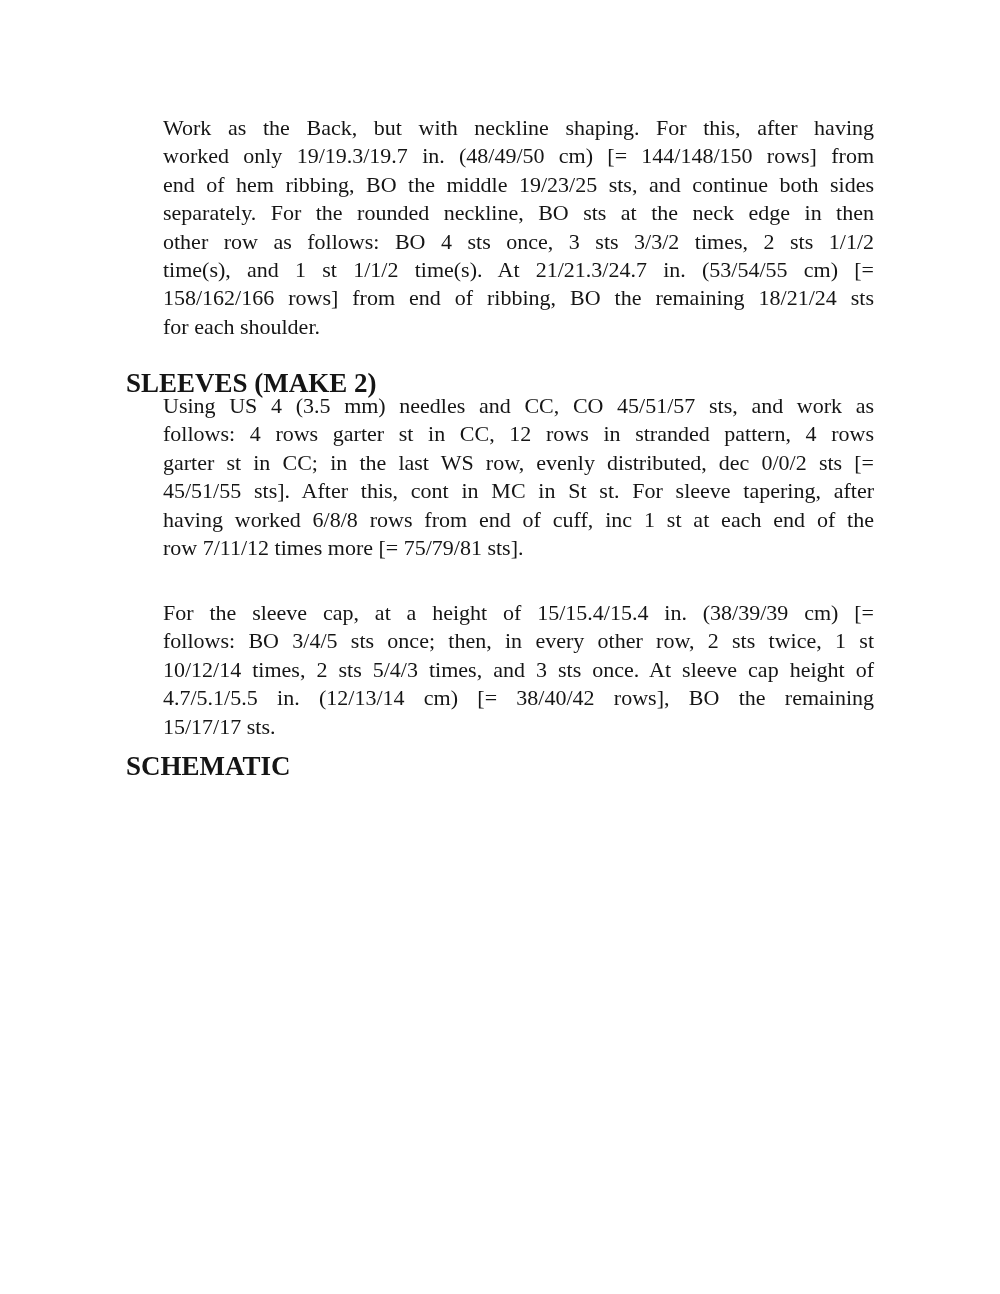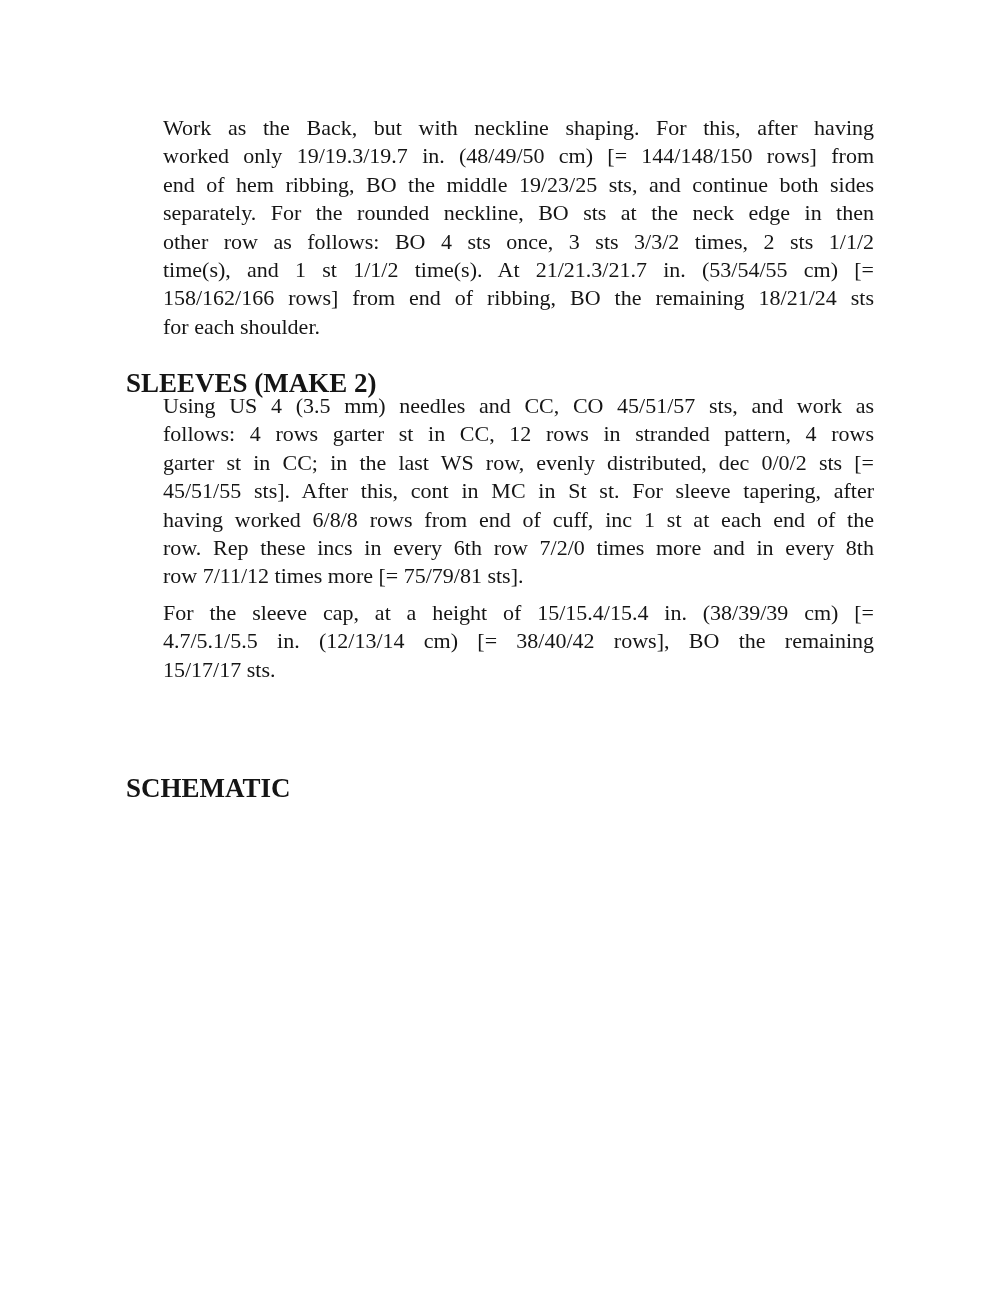--- a/index.html
+++ b/index.html
@@ -33,51 +33,52 @@
     width: 748px;
     font-size: 27px;
     font-weight: bold;
     line-height: 30px;
     white-space: nowrap;
   }
   .para-intro    { top: 114px; }
   .heading-sleeves { top: 368px; }
   .para-sleeves-1 { top: 392px; }
   .para-sleeves-2 { top: 599px; }
-  .heading-schematic { top: 773px; }
+  .heading-schematic { top: 751px; }
 </style>
 </head>
 <body>
 
 <div class="page">
 
   <div class="block body-para para-intro">
     <div class="text-line">Work as the Back, but with neckline shaping. For this, after having</div>
     <div class="text-line">worked only 19/19.3/19.7 in. (48/49/50 cm) [= 144/148/150 rows] from</div>
     <div class="text-line">end of hem ribbing, BO the middle 19/23/25 sts, and continue both sides</div>
     <div class="text-line">separately. For the rounded neckline, BO sts at the neck edge in then</div>
     <div class="text-line">other row as follows: BO 4 sts once, 3 sts 3/3/2 times, 2 sts 1/1/2</div>
-    <div class="text-line">time(s), and 1 st 1/1/2 time(s). At 21/21.3/21.7 in. (53/54/55 cm) [=</div>
+    <div class="text-line">time(s), and 1 st 1/1/2 time(s). At 21/21.3/24.7 in. (53/54/55 cm) [=</div>
     <div class="text-line">158/162/166 rows] from end of ribbing, BO the remaining 18/21/24 sts</div>
     <div class="text-line last-line">for each shoulder.</div>
   </div>
 
   <h2 class="block section-heading heading-sleeves">SLEEVES (MAKE 2)</h2>
 
   <div class="block body-para para-sleeves-1">
     <div class="text-line">Using US 4 (3.5 mm) needles and CC, CO 45/51/57 sts, and work as</div>
     <div class="text-line">follows: 4 rows garter st in CC, 12 rows in stranded pattern, 4 rows</div>
     <div class="text-line">garter st in CC; in the last WS row, evenly distributed, dec 0/0/2 sts [=</div>
     <div class="text-line">45/51/55 sts]. After this, cont in MC in St st. For sleeve tapering, after</div>
     <div class="text-line">having worked 6/8/8 rows from end of cuff, inc 1 st at each end of the</div>
-    <div class="text-line">row. Rep these incs in every 6th row 7/2/0 times more and in every 8th</div>
     <div class="text-line last-line">row 7/11/12 times more [= 75/79/81 sts].</div>
   </div>
 
   <div class="block body-para para-sleeves-2">
     <div class="text-line">For the sleeve cap, at a height of 15/15.4/15.4 in. (38/39/39 cm) [=</div>
+    <div class="text-line">follows: BO 3/4/5 sts once; then, in every other row, 2 sts twice, 1 st</div>
+    <div class="text-line">10/12/14 times, 2 sts 5/4/3 times, and 3 sts once. At sleeve cap height of</div>
     <div class="text-line">4.7/5.1/5.5 in. (12/13/14 cm) [= 38/40/42 rows], BO the remaining</div>
     <div class="text-line last-line">15/17/17 sts.</div>
   </div>
 
   <h2 class="block section-heading heading-schematic">SCHEMATIC</h2>
 
 </div>
 
 </body></html>

